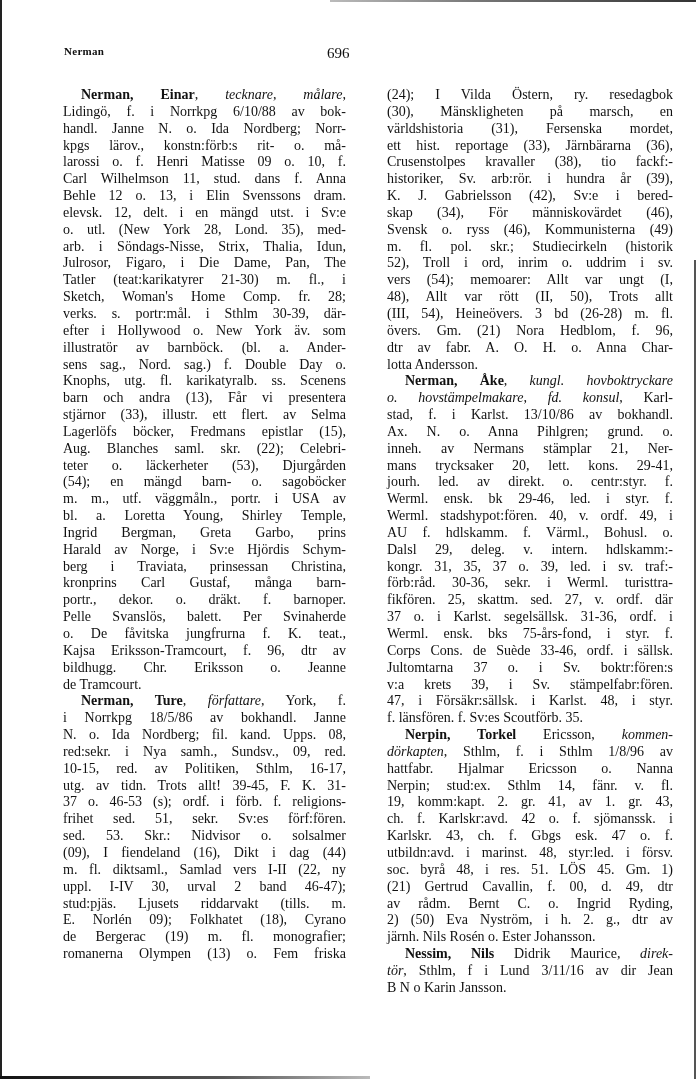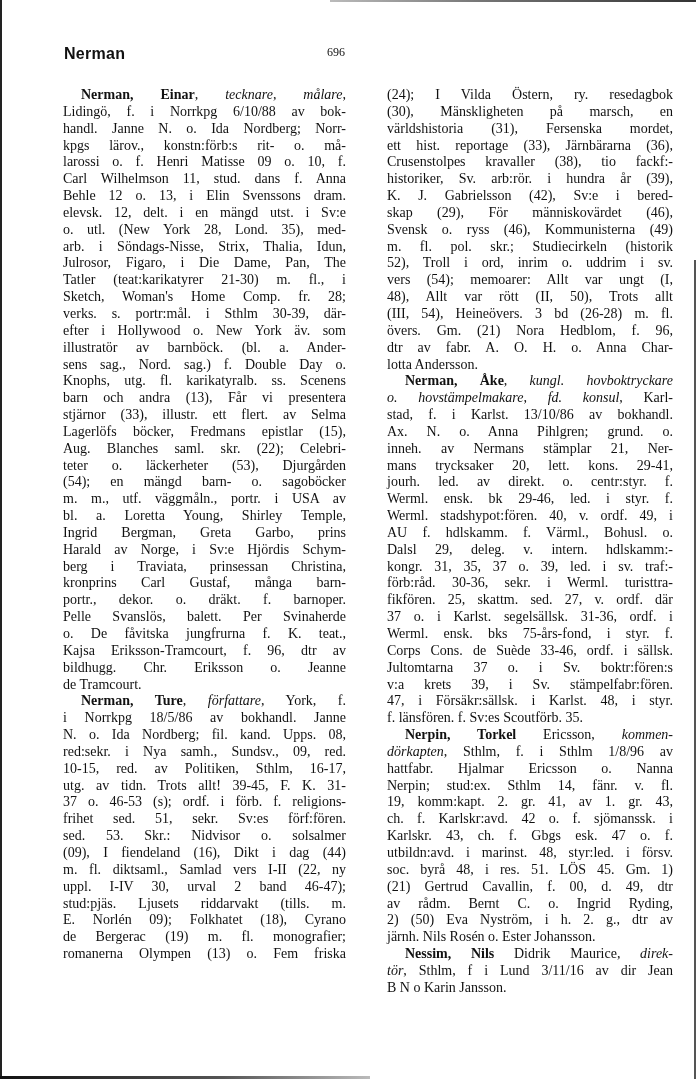--- a/index.html
+++ b/index.html
@@ -1,22 +1,22 @@
 <!DOCTYPE html>
 <html><head>
 <meta charset="utf-8">
 <style>
   html, body { margin: 0; padding: 0; background: #ffffff; }
   body { width: 696px; height: 1079px; position: relative; overflow: hidden; font-family: "DejaVu Serif", "Liberation Serif", serif; color: #111; }
   .border-top { position: absolute; left: 330px; top: 0; width: 366px; height: 2px; background: linear-gradient(90deg, #bbb 0%, #777 40%, #333 100%); }
   .border-left { position: absolute; left: 0; top: 0; width: 2px; height: 1079px; background: #222; }
   .border-right { position: absolute; right: 0; top: 260px; width: 2px; height: 819px; background: #555; }
   .border-bottom { position: absolute; left: 0; bottom: 0; width: 370px; height: 3px; background: linear-gradient(90deg, #111 0%, #555 60%, #bbb 100%); }
-  .header-word { position: absolute; left: 64px; top: 45px; font-family: Liberation Sans, sans-serif; font-weight: bold; font-size: 16px; letter-spacing: 0.3px; }
-  .page-number { position: absolute; left: 327px; top: 45px; font-family: "Liberation Serif", serif; font-size: 12px; }
+  .header-word { position: absolute; left: 64px; top: 45px; font-family: Liberation Serif, serif; font-weight: bold; font-size: 11px; letter-spacing: 0.3px; }
+  .page-number { position: absolute; left: 327px; top: 45px; font-family: "Liberation Serif", serif; font-size: 15px; }
   .column { position: absolute; top: 87px; font-family: "Liberation Serif", serif; font-size: 14px; line-height: 16.85px; }
   .col-left { left: 63px; width: 283px; }
   .col-right { left: 387px; width: 286px; }
   .line { display: block; white-space: nowrap; text-align: justify; text-align-last: justify; height: 16.85px; overflow: visible; }
   .line.last { text-align-last: left; }
   .line.indent { padding-left: 18px; }
   .hw { font-weight: bold; }
   .it { font-style: italic; }
 </style>
 </head>
@@ -85,21 +85,21 @@
     <span class="line"><span>romanerna Olympen (13) o. Fem friska</span></span>
   </div>
 <div class="column col-right" id="col-right">
     <span class="line"><span>(24); I Vilda Östern, ry. resedagbok</span></span>
     <span class="line"><span>(30), Mänskligheten på marsch, en</span></span>
     <span class="line"><span>världshistoria (31), Fersenska mordet,</span></span>
     <span class="line"><span>ett hist. reportage (33), Järnbärarna (36),</span></span>
     <span class="line"><span>Crusenstolpes kravaller (38), tio fackf:-</span></span>
     <span class="line"><span>historiker, Sv. arb:rör. i hundra år (39),</span></span>
     <span class="line"><span>K. J. Gabrielsson (42), Sv:e i bered-</span></span>
-    <span class="line"><span>skap (29), För människovärdet (46),</span></span>
+    <span class="line"><span>skap (34), För människovärdet (46),</span></span>
     <span class="line"><span>Svensk o. ryss (46), Kommunisterna (49)</span></span>
     <span class="line"><span>m. fl. pol. skr.; Studiecirkeln (historik</span></span>
     <span class="line"><span>52), Troll i ord, inrim o. uddrim i sv.</span></span>
     <span class="line"><span>vers (54); memoarer: Allt var ungt (I,</span></span>
     <span class="line"><span>48), Allt var rött (II, 50), Trots allt</span></span>
     <span class="line"><span>(III, 54), Heineövers. 3 bd (26-28) m. fl.</span></span>
     <span class="line"><span>övers. Gm. (21) Nora Hedblom, f. 96,</span></span>
     <span class="line"><span>dtr av fabr. A. O. H. o. Anna Char-</span></span>
     <span class="line last"><span>lotta Andersson.</span></span>
     <span class="line indent"><span class="hw">Nerman, Åke</span><span>, </span><span class="it">kungl. hovboktryckare</span></span>

